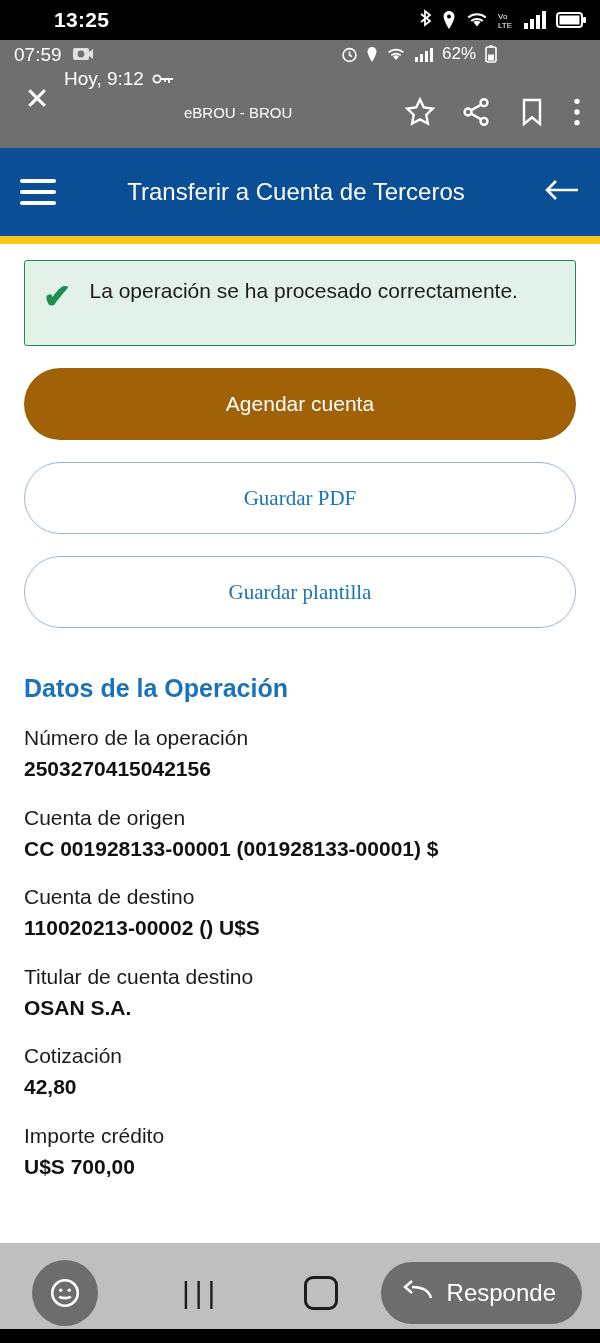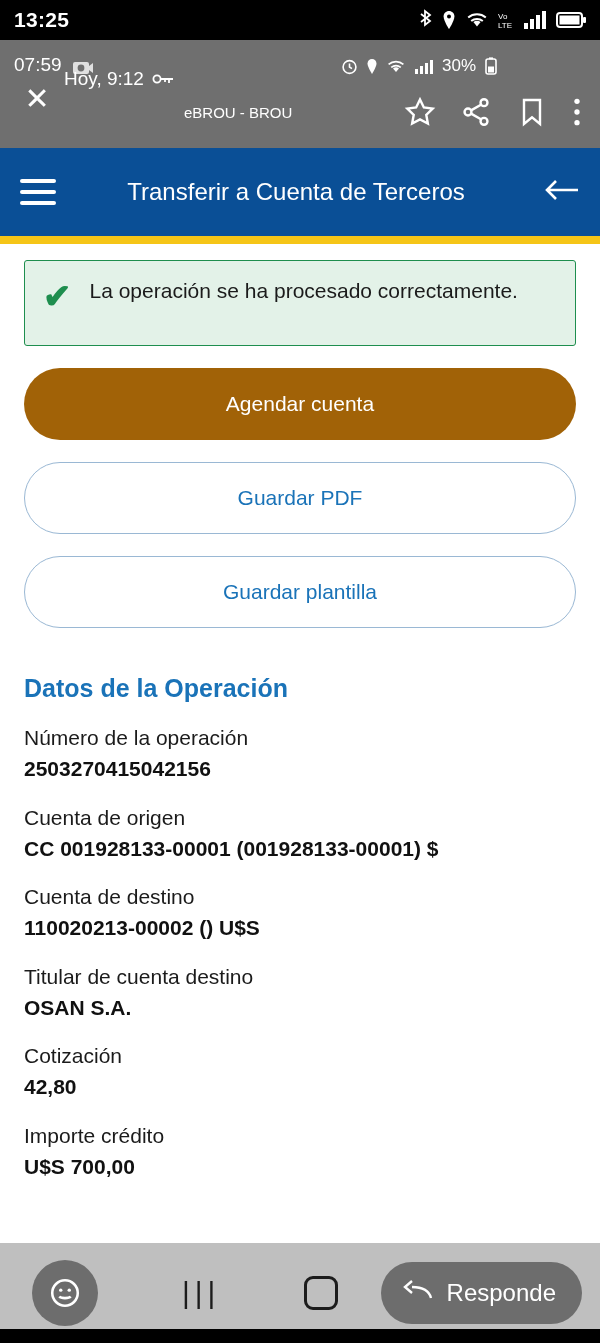--- a/index.html
+++ b/index.html
@@ -17,34 +17,34 @@
   }
 
   
   .os-statusbar {
     position: absolute; top: 0; left: 0; width: 600px; height: 40px;
     background: #000000;
     display: flex; align-items: center;
     padding: 0 14px;
     color: #ffffff;
   }
-  .os-clock { font-size: 21px; font-weight: 600; letter-spacing: .3px; }
+  .os-clock { font-size: 21px; font-weight: 600; letter-spacing: .3px; margin-left: 40px; }
   .os-right { margin-left: auto; display: flex; align-items: center; gap: 9px; }
   .ic { display: inline-block; line-height: 0; }
   .batt-wrap { display: flex; align-items: center; }
 
   
   .browser-chrome {
     position: absolute; top: 40px; left: 0; width: 600px; height: 108px;
     background: #6f6f6f;
     color: #ffffff;
   }
   .chrome-status {
     position: absolute; top: 4px; left: 0; width: 512px; height: 32px;
-    display: flex; align-items: flex-end; padding: 0 14px;
+    display: flex; align-items: flex-start; padding: 0 14px;
     font-size: 19px; color: #ffffff;
   }
   .chrome-status .right { margin-left: auto; display: flex; align-items: center; gap: 8px; font-size: 17px; }
   .chrome-row {
     position: absolute; top: 36px; left: 0; width: 600px; height: 72px;
     display: flex; align-items: center; padding: 0 14px;
   }
   .chrome-title {
     font-size: 15px; font-weight: 400; color: #ffffff; flex: 0 0 auto;
     margin-left: 6px;
@@ -114,21 +114,21 @@
     flex: 0 0 auto;
   }
   .alert-text { font-size: 21px; color: #1b1b1b; line-height: 1.35; }
 
   .btn {
     display: flex; align-items: center; justify-content: center;
     height: 72px; border-radius: 36px; font-size: 21px; margin-top: 22px;
     cursor: pointer;
   }
   .btn-primary { background: #a16207; color: #ffffff; }
-  .btn-outline { background: #ffffff; color: #1a73b8; border: 1px solid #9ab8d4; }
+  .btn-outline { background: #ffffff; color: #1a73b8; border: 1px solid #9ab8d4; font-family: Liberation Serif, serif; }
 
   .section-title {
     color: #1a73b8; font-size: 25px; font-weight: 700; margin-top: 46px;
   }
   .field { margin-top: 22px; }
   .field-label { font-size: 21px; color: #1b1b1b; line-height: 1.25; }
   .field-value { font-size: 21px; color: #111111; font-weight: 700; margin-top: 5px; line-height: 1.25; }
 
   
   .bottom-bar {
@@ -240,21 +240,21 @@
             </svg>
         </span>
         <span class="ic">
           <svg width="20" height="16" viewBox="0 0 20 16">
               <rect x="1" y="11" width="3" height="5" fill="#fff"></rect>
               <rect x="6" y="8" width="3" height="8" fill="#fff"></rect>
               <rect x="11" y="5" width="3" height="11" fill="#fff"></rect>
               <rect x="16" y="2" width="3" height="14" fill="#fff"></rect>
             </svg>
         </span>
-        <span>30%</span>
+        <span>62%</span>
         <span class="ic">
           <svg width="14" height="18" viewBox="0 0 14 18">
               <rect x="2" y="2" width="10" height="15" rx="2" fill="none" stroke="#fff" stroke-width="1.6"></rect>
               <rect x="4" y="9.5" width="6" height="6" fill="#fff"></rect>
               <rect x="5" y="0.4" width="4" height="2" fill="#fff"></rect>
             </svg>
         </span>
       </span>
     </div>
 

